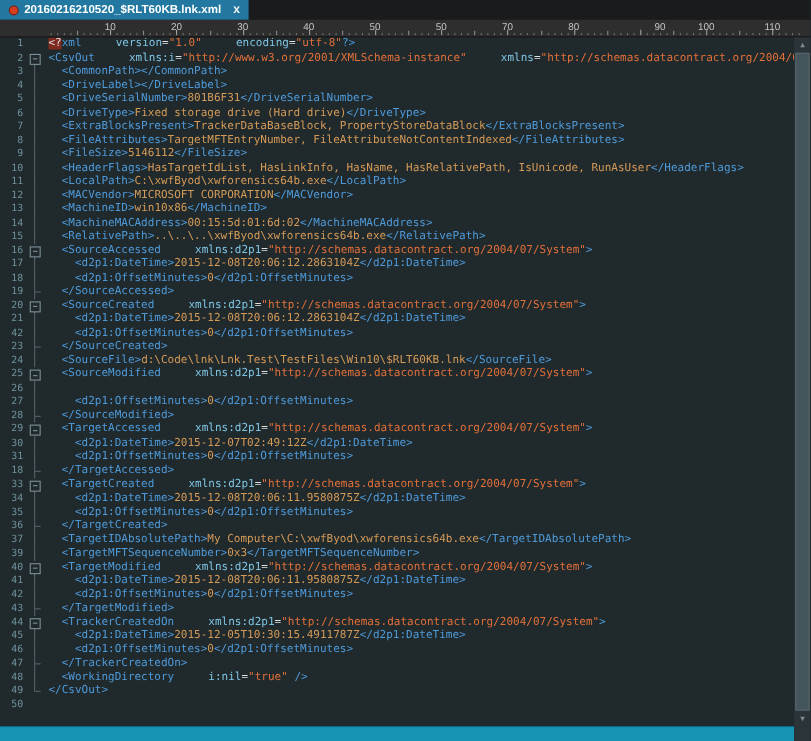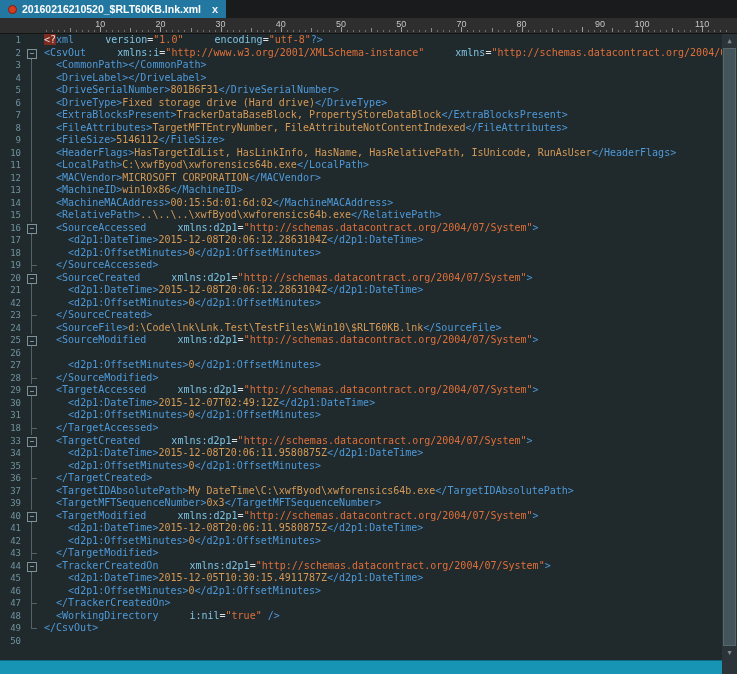--- a/index.html
+++ b/index.html
@@ -389,21 +389,21 @@
           <div class="code"><span class="sg-d">    </span><span class="sg-t">&lt;d2p1:OffsetMinutes&gt;</span><span class="sg-c">0</span><span class="sg-t">&lt;/d2p1:OffsetMinutes&gt;</span></div>
         </div>
         <div class="row">
           <div class="ln">36</div>
           <div class="fold f-t"></div>
           <div class="code"><span class="sg-d">  </span><span class="sg-t">&lt;/TargetCreated&gt;</span></div>
         </div>
         <div class="row">
           <div class="ln">37</div>
           <div class="fold f-v"></div>
-          <div class="code"><span class="sg-d">  </span><span class="sg-t">&lt;TargetIDAbsolutePath&gt;</span><span class="sg-c">My DateTime\C:\xwfByod\xwforensics64b.exe</span><span class="sg-t">&lt;/TargetIDAbsolutePath&gt;</span></div>
+          <div class="code"><span class="sg-d">  </span><span class="sg-t">&lt;TargetIDAbsolutePath&gt;</span><span class="sg-c">My Computer\C:\xwfByod\xwforensics64b.exe</span><span class="sg-t">&lt;/TargetIDAbsolutePath&gt;</span></div>
         </div>
         <div class="row">
           <div class="ln">39</div>
           <div class="fold f-v"></div>
           <div class="code"><span class="sg-d">  </span><span class="sg-t">&lt;TargetMFTSequenceNumber&gt;</span><span class="sg-c">0x3</span><span class="sg-t">&lt;/TargetMFTSequenceNumber&gt;</span></div>
         </div>
         <div class="row">
           <div class="ln">40</div>
           <div class="fold f-h">
             <span class="fbox"></span>

